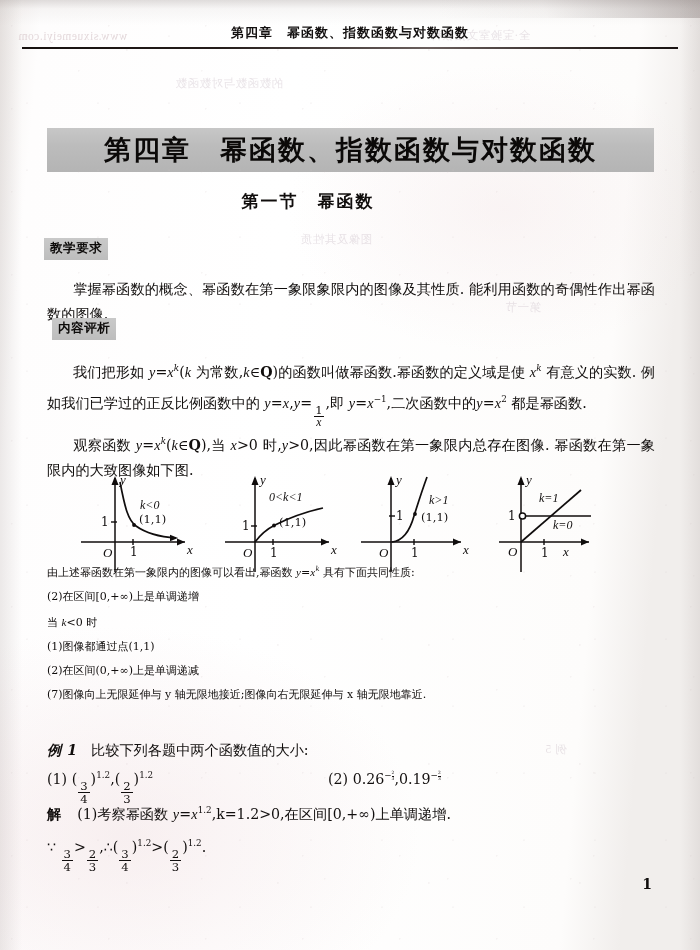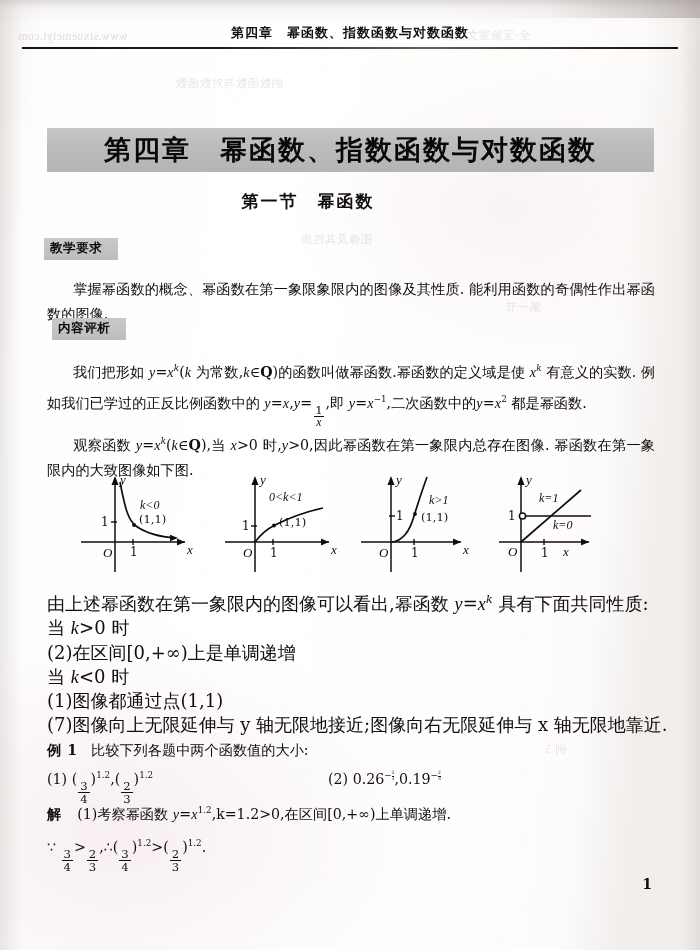--- a/index.html
+++ b/index.html
@@ -107,21 +107,21 @@
   }
 
   
   .label-box {
     position: absolute;
     background: linear-gradient(180deg, #c9c9c9 0%, #bdbdbd 100%);
     font-size: 12.5px;
     font-weight: bold;
     letter-spacing: 0.6px;
     color: #0d0b0a;
-    padding: 2px 16px 3px 6px;
+    padding: 2px 6px 3px 6px;
     font-family: "DejaVu Serif", serif;
     white-space: nowrap;
   }
   #label-teaching { left: 44px; top: 238px; }
   #label-content  { left: 52px; top: 318px; }
 
   
   .prose {
     position: absolute;
     left: 47px;
@@ -187,42 +187,42 @@
   .graph-cell { position: absolute; top: 0; width: 152px; height: 104px; }
   #graph-cell-1 { left: 34px; }
   #graph-cell-2 { left: 178px; }
   #graph-cell-3 { left: 314px; }
   #graph-cell-4 { left: 452px; }
   .graph-cell svg { display: block; }
 
   
   #properties {
     position: absolute;
-    left: 47px; top: 592px;
+    left: 47px; top: 560px;
     width: 608px;
-    font-size: 18px;
+    font-size: 11px;
     line-height: 24.3px;
     color: #110e0d;
     font-family: "DejaVu Serif", serif;
   }
   #properties .row { white-space: nowrap; }
   #properties .lead { text-indent: 0; }
   #properties .intro { text-indent: 0; }
 
   
   #example {
     position: absolute;
     left: 47px; top: 738px;
     width: 608px;
     font-size: 14.2px;
     line-height: 24px;
     color: #110e0d;
     font-family: "DejaVu Serif", serif;
   }
-  #example .ex-head { font-weight: bold; letter-spacing: 0.5px; }
+  #example .ex-head { font-weight: bold; letter-spacing: 0.5px; font-style: italic; }
   #ex-items {
     position: relative;
     height: 34px;
     margin-top: 5px;
   }
   #ex-item-1 { position: absolute; left: 0; top: 0; white-space: nowrap; }
   #ex-item-2 { position: absolute; left: 281px; top: 0; white-space: nowrap; }
 
   #solution {
     position: absolute;
@@ -384,24 +384,24 @@
         <text x="42" y="89" font-family="DejaVu Serif, serif" font-size="12" fill="#100d0d">1</text>
         <text x="9" y="88" font-family="Liberation Serif, serif" font-style="italic" font-size="13" fill="#100d0d">O</text>
         <text x="64" y="88" font-family="Liberation Serif, serif" font-style="italic" font-size="13" fill="#100d0d">x</text>
         <text x="27" y="16" font-family="Liberation Serif, serif" font-style="italic" font-size="13" fill="#100d0d">y</text>
       </svg>
     </div>
   </div>
 
   <div id="properties">
     <div class="row intro"><span>由上述幂函数在第一象限内的图像可以看出,幂函数 </span><span class="mi">y</span><span class="mn">=</span><span class="mi">x</span><sup class="ex">k</sup><span> 具有下面共同性质:</span></div>
-    <div class="row lead"><span>当 </span><span class="mi"><span class="mi">k</span><span class="mn">&gt;0</span></span><span> 时</span></div>
     <div class="row">(2)在区间[0,+∞)上是单调递增</div>
     <div class="row lead"><span>当 </span><span><span class="mi">k</span><span class="mn">&lt;0</span></span><span> 时</span></div>
     <div class="row">(1)图像都通过点(1,1)</div>
+    <div class="row">(2)在区间(0,+∞)上是单调递减</div>
     <div class="row">(7)图像向上无限延伸与 y 轴无限地接近;图像向右无限延伸与 x 轴无限地靠近.</div>
   </div>
 
   <div id="example">
     <div><span class="ex-head">例 1</span>&nbsp;&nbsp;&nbsp;<span>比较下列各题中两个函数值的大小:</span></div>
     <div id="ex-items">
       <div id="ex-item-1"><span>(1)</span> <span class="mn">(</span><span class="frac">
             <span class="num mn">3</span>
             <span class="den mn">4</span>
           </span><span class="mn">)</span><sup class="ex exn">1.2</sup><span class="mn">,</span><span class="mn">(</span><span class="frac">

